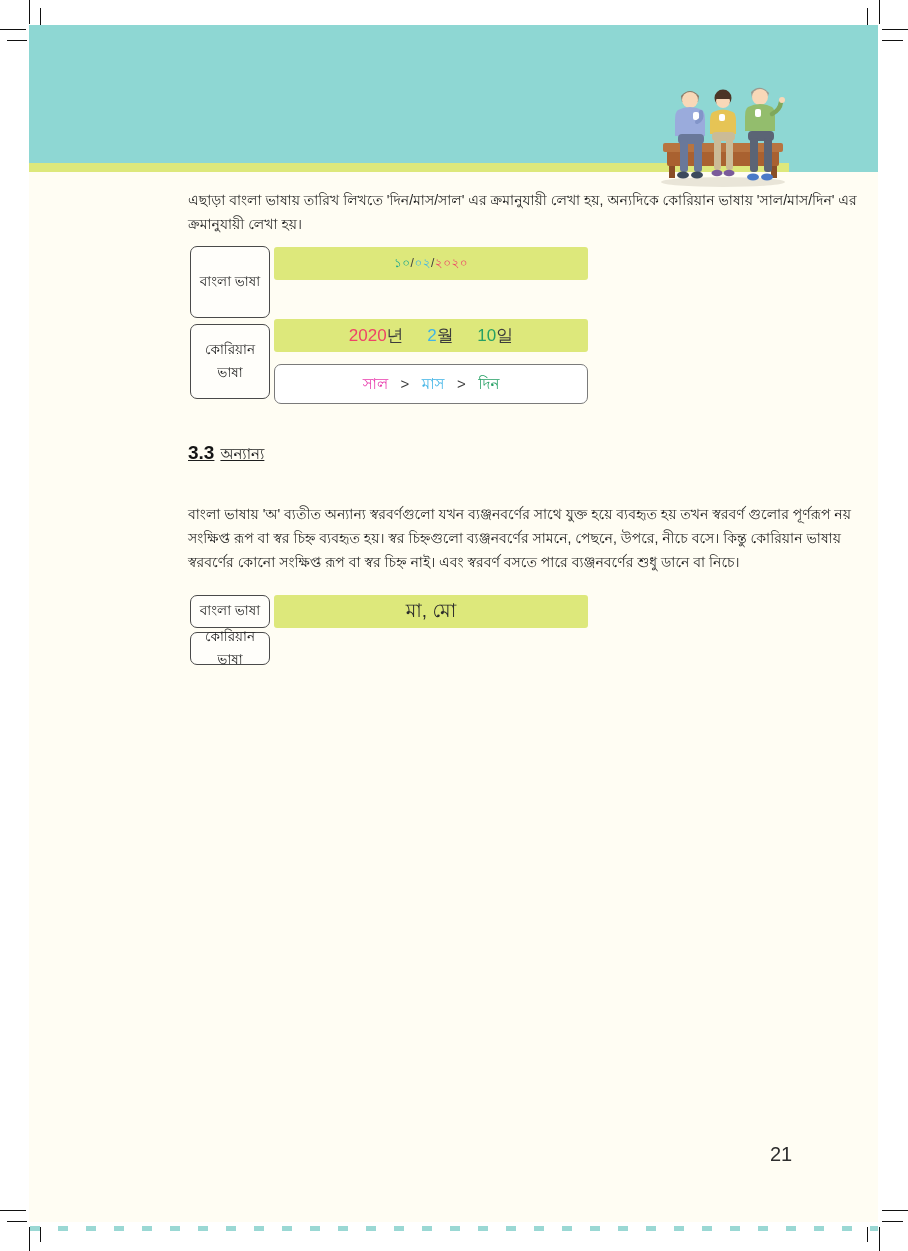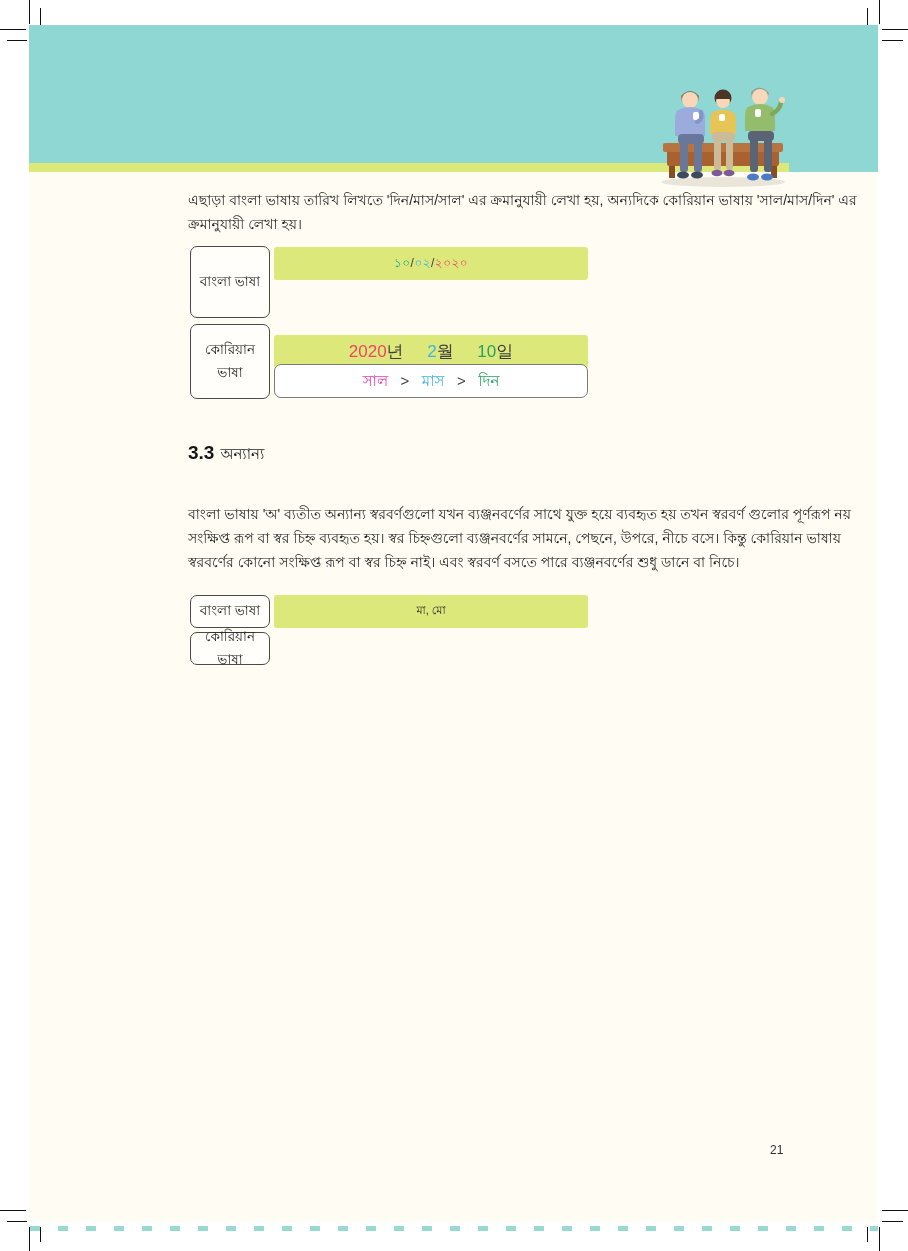--- a/index.html
+++ b/index.html
@@ -20,40 +20,40 @@
   .strip-row{position:absolute;left:0;top:138px;width:849px;height:9px;display:flex;}
   .strip-lime{width:760px;height:9px;background:#dde87b;}
   .strip-teal{width:89px;height:9px;background:#8ed7d3;}
   .illu{position:absolute;left:616px;top:57px;width:160px;height:110px;}
   .para{
     position:absolute;left:159px;width:694px;
     font-size:14px;line-height:1.72;text-align:left;color:#1e1e1e;
   }
   .para1{top:163px;}
   .para2{top:477px;}
-  .heading{position:absolute;left:159px;top:417px;}
+  .heading{position:absolute;left:159px;top:417px;text-decoration:underline;}
   .heading .num{font-weight:bold;font-size:19px;color:#141414;}
   .heading .ttl{font-size:15px;color:#1e1e1e;margin-left:6px;}
   .labelbox{
     position:absolute;left:161px;width:80px;background:#fffefa;
     border:1.4px solid #4a4a4a;border-radius:7px;
     display:flex;align-items:center;justify-content:center;
     font-size:13.5px;text-align:center;padding:2px;box-sizing:border-box;
   }
   .valbox{
     position:absolute;left:245px;width:314px;height:33px;box-sizing:border-box;
     display:flex;align-items:center;justify-content:center;
   }
   .val-lime{background:#dde87b;border-radius:3px;}
   .val-white{background:#ffffff;border:1px solid #7a7a7a;border-radius:7px;}
   .date-text{font-size:12px;letter-spacing:0.5px;}
   .order-text{font-size:15px;}
   .kdate-text{font-size:17px;}
-  .plain-val{font-size:11px;color:#2a2a2a;}
-  .pagenum{position:absolute;left:741px;top:1118px;font-size:12px;color:#2e2e2e;}
+  .plain-val{font-size:19px;color:#2a2a2a;}
+  .pagenum{position:absolute;left:741px;top:1118px;font-size:20px;color:#2e2e2e;}
   .cropmark{position:absolute;background:#111;}
   .bottom-dashes{
     position:absolute;left:30px;top:1226px;width:848px;height:5px;
     background:repeating-linear-gradient(to right,#9ad8d4 0 10px,transparent 10px 28px);
   }
 </style>
 </head>
 <body>
 
 <div class="canvas">
@@ -141,24 +141,24 @@
     </svg>
 
     <div class="para para1">এছাড়া বাংলা ভাষায় তারিখ লিখতে 'দিন/মাস/সাল' এর ক্রমানুযায়ী লেখা হয়, অন্যদিকে কোরিয়ান ভাষায় 'সাল/মাস/দিন' এর ক্রমানুযায়ী লেখা হয়।</div>
 
     <div class="labelbox" style="top:221px;height:72px">বাংলা ভাষা</div>
     <div class="valbox val-lime" style="top:222px">
       <span class="date-text"><span style="color: rgb(25, 166, 141);">১০</span><span style="color: rgb(60, 60, 60);">/</span><span style="color: rgb(65, 180, 230);">০২</span><span style="color: rgb(60, 60, 60);">/</span><span style="color: rgb(238, 68, 103);">২০২০</span></span>
     </div>
 
     <div class="labelbox" style="top:299px;height:75px">কোরিয়ান ভাষা</div>
-    <div class="valbox val-lime" style="top:310px">
+    <div class="valbox val-lime" style="top:294px">
       <span class="kdate-text"><span style="color: rgb(238, 68, 103);">2020</span><span style="color: rgb(60, 60, 60);">년</span><span>&nbsp;&nbsp;&nbsp;&nbsp;&nbsp;</span><span style="color: rgb(65, 180, 230);">2</span><span style="color: rgb(60, 60, 60);">월</span><span>&nbsp;&nbsp;&nbsp;&nbsp;&nbsp;</span><span style="color: rgb(39, 160, 101);">10</span><span style="color: rgb(60, 60, 60);">일</span></span>
     </div>
-    <div class="valbox val-white" style="top:339px;height:34px">
+    <div class="valbox val-white" style="top:339px;height:40px">
       <span class="order-text"><span style="color: rgb(233, 60, 173);">সাল</span><span style="color: rgb(60, 60, 60);">&nbsp;&nbsp;&nbsp;&gt;&nbsp;&nbsp;&nbsp;</span><span style="color: rgb(65, 180, 230);">মাস</span><span style="color: rgb(60, 60, 60);">&nbsp;&nbsp;&nbsp;&gt;&nbsp;&nbsp;&nbsp;</span><span style="color: rgb(39, 160, 101);">দিন</span></span>
     </div>
 
     <div class="heading">
       <span class="num">3.3</span><span class="ttl">অন্যান্য</span>
     </div>
 
     <div class="para para2">বাংলা ভাষায় 'অ' ব্যতীত অন্যান্য স্বরবর্ণগুলো যখন ব্যঞ্জনবর্ণের সাথে যুক্ত হয়ে ব্যবহৃত হয় তখন স্বরবর্ণ গুলোর পূর্ণরূপ নয় সংক্ষিপ্ত রূপ বা স্বর চিহ্ন ব্যবহৃত হয়। স্বর চিহ্নগুলো ব্যঞ্জনবর্ণের সামনে, পেছনে, উপরে, নীচে বসে। কিন্তু কোরিয়ান ভাষায় স্বরবর্ণের কোনো সংক্ষিপ্ত রূপ বা স্বর চিহ্ন নাই। এবং স্বরবর্ণ বসতে পারে ব্যঞ্জনবর্ণের শুধু ডানে বা নিচে।</div>
 
     <div class="labelbox" style="top:570px;height:33px">বাংলা ভাষা</div>

